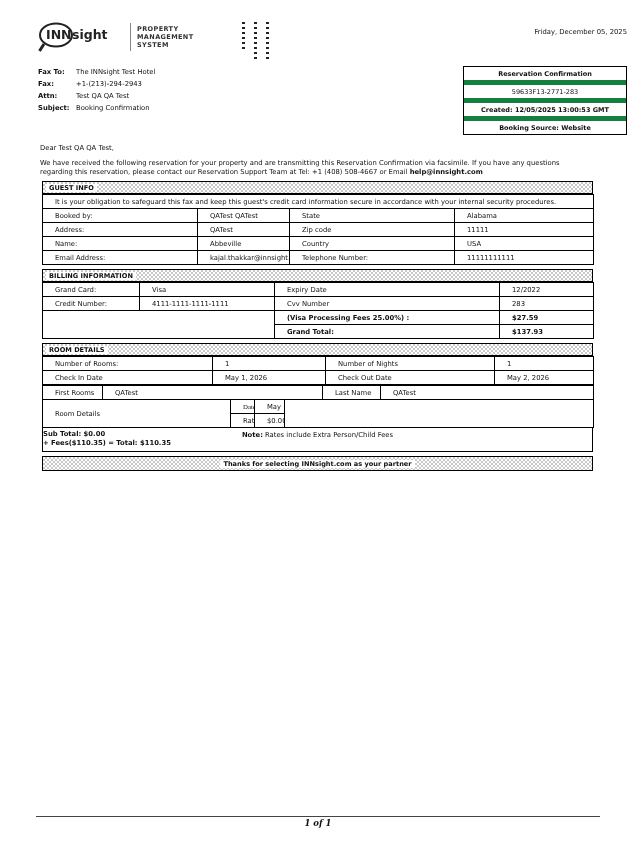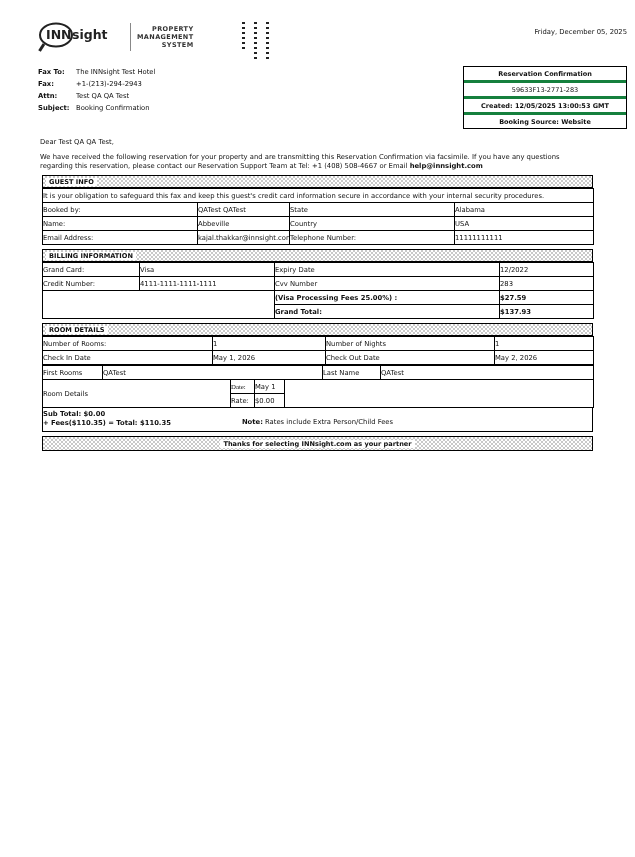--- a/index.html
+++ b/index.html
@@ -4,57 +4,57 @@
 <style>
   html,body{margin:0;padding:0;background:#fff;}
   .page{
     width:635px;height:857px;position:relative;background:#fff;
     font-family:"DejaVu Sans","Liberation Sans",sans-serif;color:#111;
     overflow:hidden;
   }
   
   .header{padding:20px 8px 0 38px;}
   .hrow1{display:flex;align-items:flex-start;}
-  .logo-wrap{display:flex;align-items:center;text-align:right;}
+  .logo-wrap{display:flex;align-items:center;}
   .logo-sep{width:1px;height:28px;background:#888;margin:0 6px 0 4px;}
   .tagline{font-size:6.5px;font-weight:bold;color:#333;line-height:8px;letter-spacing:.4px;}
   .micro{display:flex;gap:9px;margin-left:48px;margin-top:2px;}
   .micro i{display:block;width:3px;height:38px;
     background:repeating-linear-gradient(to bottom,#222 0 2px,transparent 2px 5px);}
   .micro i:first-child{height:30px;}
   .hdate{margin-left:auto;font-size:6.8px;margin-top:8px;color:#111;}
   .hrow2{display:flex;justify-content:space-between;margin-top:6px;}
   .fax-block{font-size:6.8px;line-height:12px;}
   .fax-block b{display:inline-block;width:38px;}
   .conf-box{width:162px;border:1px solid #000;text-align:center;font-size:6.5px;}
-  .conf-box .crow{border-bottom:3px solid #15803d;padding:2.5px 2px;}
+  .conf-box .crow{border-bottom:5px solid #15803d;padding:2.5px 2px;}
   .conf-box .crow:last-child{border-bottom:none;}
   .bold{font-weight:bold;}
   
   .letter{margin:9px 42px 0 40px;font-size:6.8px;}
   .salutation{margin-bottom:7px;}
   .body-par{line-height:8.5px;}
   .thanks{margin-top:7px;line-height:8.5px;}
   
   .main{margin:5px 42px 0 42px;}
   .checker{background:repeating-conic-gradient(#c9c9c9 0% 25%,#ffffff 0% 50%);background-size:4px 4px;}
   .secbar{display:flex;align-items:center;height:11px;border:1px solid #000;margin-top:4px;}
   .patch{background:#fff;padding:0 3px;font-weight:bold;font-size:6.6px;white-space:nowrap;}
   .patch.first{margin-left:3px;}
   table{width:100%;border-collapse:collapse;table-layout:fixed;}
-  td{border:1px solid #000;padding:1px 0;font-size:6.8px;height:11px;overflow:hidden;white-space:nowrap;}
+  td{border:1px solid #000;padding:1px 12px;font-size:6.8px;height:11px;overflow:hidden;white-space:nowrap;}
   td.noTop{border-top:none;}
   .notice-cell{white-space:normal;}
   
   .roombar{display:flex;align-items:center;height:11px;border:1px solid #000;margin-top:4px;}
   .roombar .patch.adults{margin-left:auto;margin-right:48px;}
   .roombar .patch.children{margin-right:2px;}
   .totals{border:1px solid #000;border-top:none;position:relative;padding:2px 4px 3px 0;font-size:6.8px;}
   .totals .tline{line-height:9px;font-weight:bold;}
-  .totals .note{position:absolute;left:50%;transform:translateX(-50%);bottom:5px;white-space:nowrap;}
+  .totals .note{position:absolute;left:50%;transform:translateX(-50%);bottom:12px;white-space:nowrap;}
   .banner{margin-top:4px;height:13px;border:1px solid #000;display:flex;align-items:center;justify-content:center;}
   
   .footer{position:absolute;left:36px;right:35px;top:816px;border-top:1.5px solid #444;text-align:center;}
   .pagenum{font-family:"DejaVu Serif","Liberation Serif",serif;font-style:italic;font-weight:bold;font-size:8.5px;margin-top:1px;}
 </style>
 </head>
 <body>
 
 <div class="page">
 
@@ -119,20 +119,26 @@
           <tr>
         <td colspan="4" class="notice-cell">It is your obligation to safeguard this fax and keep this guest's credit card information secure in accordance with your internal security procedures.</td>
       </tr>
       <tr>
         <td>Booked by:</td>
         <td>QATest QATest</td>
         <td>State</td>
         <td>Alabama</td>
       </tr>
       <tr>
+        <td>Address:</td>
+        <td>QATest</td>
+        <td>Zip code</td>
+        <td>11111</td>
+      </tr>
+      <tr>
         <td>Name:</td>
         <td>Abbeville</td>
         <td>Country</td>
         <td>USA</td>
       </tr>
       <tr>
         <td>Email Address:</td>
         <td>kajal.thakkar@innsight.com</td>
         <td>Telephone Number:</td>
         <td>11111111111</td>
@@ -241,14 +247,17 @@
       <div class="tline">Sub Total: $0.00</div>
       <div class="tline">+ Fees($110.35) = Total: $110.35</div>
       <div class="note"><b>Note:</b><span> Rates include Extra Person/Child Fees</span></div>
     </div>
 
     <div class="banner checker">
       <span class="patch">Thanks for selecting INNsight.com as your partner</span>
     </div>
   </div>
 
+  <div class="footer">
+    <div class="pagenum">1 of 1</div>
+  </div>
 
 </div>
 
 </body></html>

